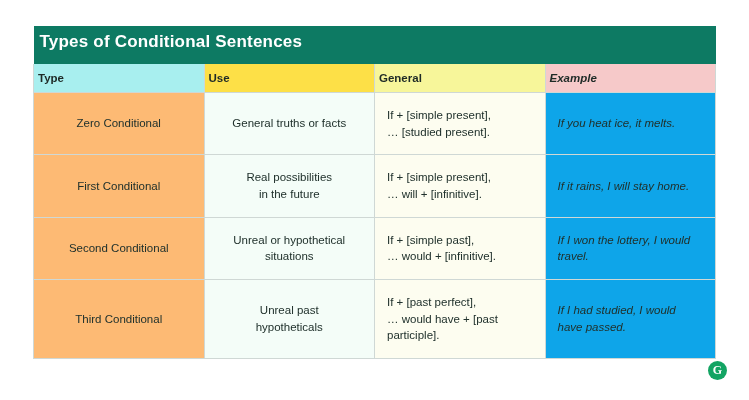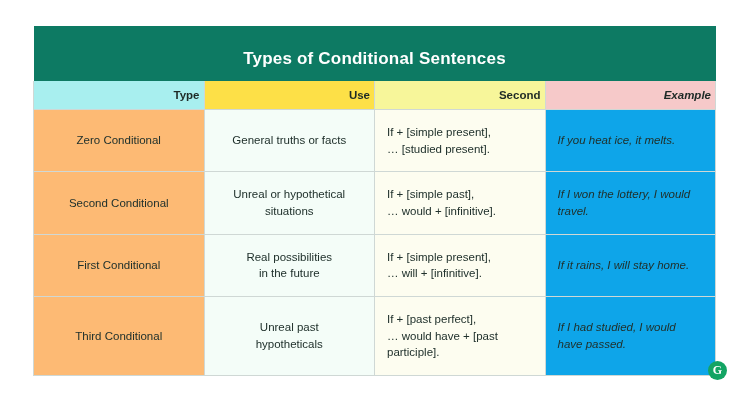--- a/index.html
+++ b/index.html
@@ -28,32 +28,31 @@
     width: 683px;
   }
   table.ctable {
     border-collapse: collapse;
     width: 683px;
     table-layout: fixed;
   }
   .title-row td {
     background: #0d7a63;
     color: #ffffff;
-    text-align: center;
     font-size: 17px;
     font-weight: bold;
     letter-spacing: .2px;
-    padding: 23px 6px 12px 6px;
+    padding: 6px 6px 12px 6px;
     border: none;
   }
   .head-row th {
     font-size: 11.5px;
     font-weight: bold;
     color: #1e2a26;
-    text-align: right;
+    text-align: left;
     padding: 8px 4px 8px 4px;
     border: 1px solid #cfd8d5;
     border-top: none;
   }
   .head-type    { background: #a8efef; }
   .head-use     { background: #fde047; }
   .head-formula { background: #f7f69a; }
   .head-example { background: #f6c9c9; font-style: italic; }
 
   td.cell {
@@ -106,52 +105,52 @@
 
   <div class="table-wrap">
     <table class="ctable">
       <tbody>
           <tr class="title-row">
         <td colspan="4">Types of Conditional Sentences</td>
       </tr>
       <tr class="head-row">
         <th class="head-type" style="width:170px">Type</th>
         <th class="head-use" style="width:168px">Use</th>
-        <th class="head-formula" style="width:172px">Second</th>
+        <th class="head-formula" style="width:172px">General</th>
         <th class="head-example" style="width:173px">Example</th>
       </tr>
 
       <tr>
         <td class="cell c-type">Zero Conditional</td>
         <td class="cell c-use">General truths or facts</td>
         <td class="cell c-formula">
           <span class="fline"><span class="ital">If</span><span> + [simple present],</span></span>
           <span class="fline">… [studied present].</span>
         </td>
         <td class="cell c-example">If you heat ice, it melts.</td>
       </tr>
 
       <tr>
+        <td class="cell c-type">First Conditional</td>
+        <td class="cell c-use">Real possibilities<br>in the future</td>
+        <td class="cell c-formula">
+          <span class="fline"><span class="ital">If</span><span> + [simple present],</span></span>
+          <span class="fline ital">… will + [infinitive].</span>
+        </td>
+        <td class="cell c-example">If it rains, I will stay home.</td>
+      </tr>
+
+      <tr>
         <td class="cell c-type">Second Conditional</td>
         <td class="cell c-use">Unreal or hypothetical<br>situations</td>
         <td class="cell c-formula">
           <span class="fline"><span class="ital">If</span><span> + [simple past],</span></span>
           <span class="fline ital">… would + [infinitive].</span>
         </td>
         <td class="cell c-example">If I won the lottery, I would travel.</td>
-      </tr>
-
-      <tr>
-        <td class="cell c-type">First Conditional</td>
-        <td class="cell c-use">Real possibilities<br>in the future</td>
-        <td class="cell c-formula">
-          <span class="fline"><span class="ital">If</span><span> + [simple present],</span></span>
-          <span class="fline ital">… will + [infinitive].</span>
-        </td>
-        <td class="cell c-example">If it rains, I will stay home.</td>
       </tr>
 
       <tr>
         <td class="cell c-type">Third Conditional</td>
         <td class="cell c-use">Unreal past<br>hypotheticals</td>
         <td class="cell c-formula">
           <span class="fline"><span class="ital">If</span><span> + [past perfect],</span></span>
           <span class="fline ital">… would have + [past participle].</span>
         </td>
         <td class="cell c-example">If I had studied, I would have passed.</td>

